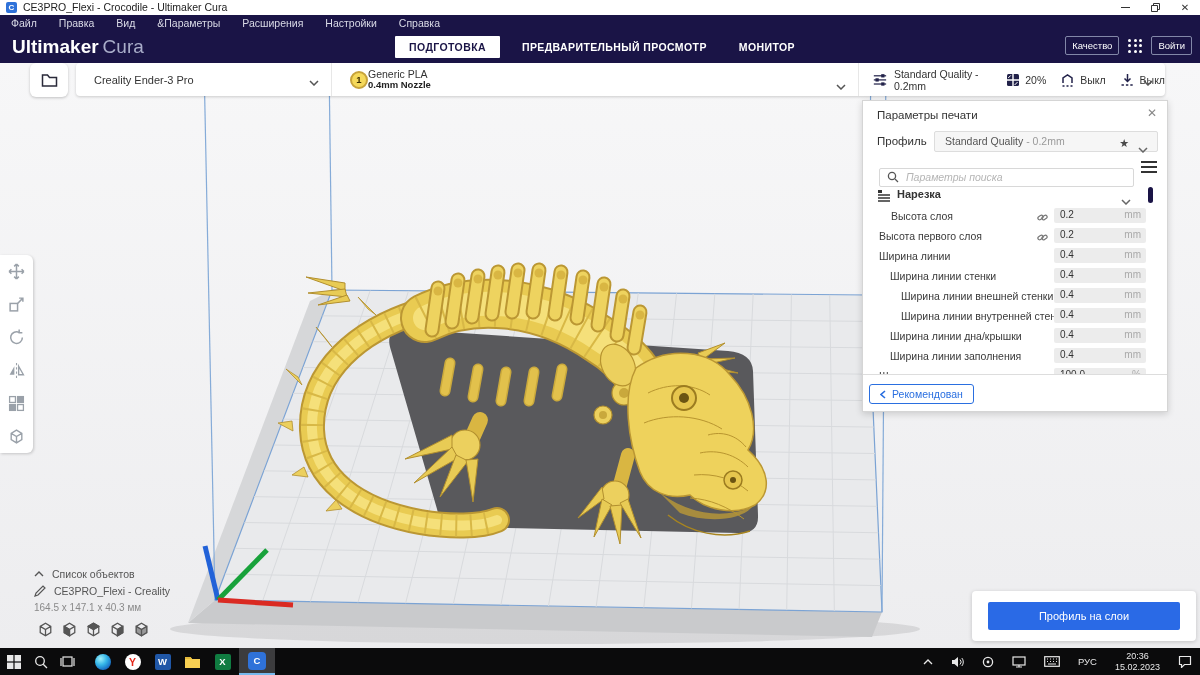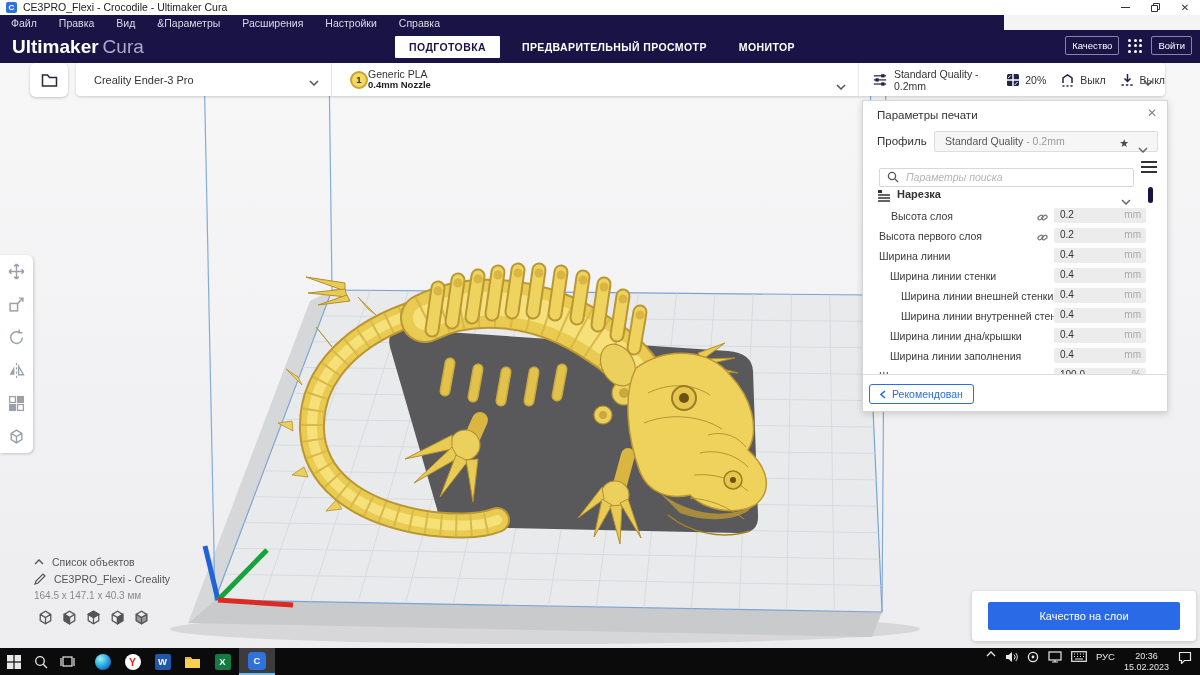--- a/index.html
+++ b/index.html
@@ -4,21 +4,21 @@
 <style>
   *{margin:0;padding:0;box-sizing:border-box}
   html,body{width:1200px;height:675px;overflow:hidden}
   body{position:relative;font-family:"Liberation Sans",sans-serif;background:#f4f4f5;-webkit-font-smoothing:antialiased}
   
   #titlebar{position:absolute;left:0;top:0;width:1200px;height:15px;background:#ffffff;z-index:30}
   #app-icon{position:absolute;left:6px;top:2px;width:11px;height:11px;background:#2f72d9;border-radius:2px;color:#fff;font-size:8px;font-weight:bold;text-align:center;line-height:11px}
   #win-title{position:absolute;left:23px;top:1px;font-size:10.5px;color:#222}
   .winctl{position:absolute;top:0;width:30px;height:15px;display:flex;align-items:center;justify-content:center;color:#333;font-size:10px}
   
-  #menubar{position:absolute;left:0;top:15px;width:1004px;height:15px;background:#1a1446;display:flex;align-items:center;z-index:30}
+  #menubar{position:absolute;left:0;top:15px;width:1200px;height:15px;background:#1a1446;display:flex;align-items:center;z-index:30}
   .menu-item{color:#d9dae6;font-size:10.5px;padding:0 11px}
   
   #appheader{position:absolute;left:0;top:30px;width:1200px;height:33px;background:#1a1446;z-index:30}
   #logo{position:absolute;left:12px;top:6px;font-size:19px;color:#fff}
   #logo .b{font-weight:700}
   #logo .l{font-weight:300;color:#a9adc9;margin-left:4px}
   #tabs{position:absolute;left:0;top:5px;width:100%;height:23px;display:flex;justify-content:center;align-items:center;gap:12px}
   .tab{color:#fff;font-size:10.5px;font-weight:700;letter-spacing:.4px;padding:5px 10px}
   .tab.active{background:#fff;color:#1a1446;padding:5px 14px;border-radius:1px}
   #hdr-right{position:absolute;right:8px;top:6px;display:flex;align-items:center;gap:9px}
@@ -60,36 +60,36 @@
   .slink{position:absolute;left:174px;top:3px}
   .sval{position:absolute;left:191px;top:2px;width:92px;height:15px;background:#ececec;border-radius:2px}
   .sval .v{position:absolute;left:6px;top:1px;font-size:10px;color:#333}
   .sval .u{position:absolute;right:5px;top:1px;font-size:10px;color:#a9a9a9}
   #panel-sep{position:absolute;left:0;top:273px;width:100%;border-top:1px solid #ddd}
   #btn-recommended{position:absolute;left:6px;top:283px;height:20px;border:1px solid #2a6fe0;border-radius:3px;color:#2a6fe0;font-size:10.5px;display:inline-flex;align-items:center;gap:6px;padding:0 10px;background:#fff}
   
   #tools{position:absolute;left:0;top:255px;width:33px;height:198px;background:#fff;border-radius:0 6px 6px 0;box-shadow:1px 1px 3px rgba(0,0,0,.18);z-index:15}
   .tool{width:33px;height:33px;display:flex;align-items:center;justify-content:center}
   
-  #objlist{position:absolute;left:34px;top:556px;z-index:15;font-size:10.5px;color:#555}
+  #objlist{position:absolute;left:34px;top:568px;z-index:15;font-size:10.5px;color:#555}
   .ol-row{display:flex;align-items:center;gap:8px;margin-bottom:5px}
   #obj-dims{font-size:10px;color:#8a8a8a;margin:2px 0 7px 0}
   #viewcubes{display:flex;gap:5px;margin-left:2px}
   #slice-panel{position:absolute;left:972px;top:591px;width:224px;height:50px;background:#fff;border-radius:4px;box-shadow:0 1px 4px rgba(0,0,0,.18);z-index:15}
   #slice-btn{position:absolute;left:16px;top:11px;width:192px;height:28px;background:#2a6ae6;border-radius:2px;color:#fff;font-size:11px;display:flex;align-items:center;justify-content:center}
   
   #viewport{position:absolute;left:0;top:63px;width:1200px;height:585px;background:linear-gradient(#f7f7f8,#ededef);z-index:1}
   
   #taskbar{position:absolute;left:0;top:648px;width:1200px;height:27px;background:#0b0b0c;z-index:40;display:flex;align-items:center}
   .tb-ico{width:27px;height:27px;display:flex;align-items:center;justify-content:center}
   .appsq{width:16px;height:16px;border-radius:2px;color:#fff;font-size:9.5px;font-weight:bold;display:flex;align-items:center;justify-content:center}
   #tb-cura-slot{width:36px;height:27px;background:#3c3c3e;border-bottom:2px solid #76b9ed;display:flex;align-items:center;justify-content:center}
   #edge-ico{width:16px;height:16px;border-radius:50%;background:radial-gradient(circle at 35% 30%,#9ff0f9,#35b6e8 40%,#1566c0 78%,#0d4ea0)}
   #yandex-ico{width:16px;height:16px;border-radius:50%;background:#fff;color:#e42518;font-size:10.5px;font-weight:bold;display:flex;align-items:center;justify-content:center}
-  #tray{margin-left:auto;display:flex;align-items:flex-start;gap:9px;padding-right:8px;color:#e8e8e8}
+  #tray{margin-left:auto;display:flex;align-items:center;gap:18px;padding-right:8px;color:#e8e8e8}
   #tray-lang{font-size:9.5px}
   #tray-clock{font-size:9px;text-align:center;line-height:1.2}
 </style>
 </head>
 <body>
 
 <div id="viewport">
 <svg width="1200" height="585" viewBox="0 0 1200 585">
   <defs>
     <clipPath id="plateclip">
@@ -585,21 +585,21 @@
         <g stroke="#555" stroke-width="1.2">
           <path d="M4 6l5-3 5 3v6l-5 3-5-3z" fill="none"></path>
           <path d="M4 6l5 3 5-3M9 9v6" fill="none"></path>
           <path d="M4 6l5 3v6l-5-3zM9 9l5-3v6l-5 3z" fill="#555" opacity=".55"></path>
         </g>
       </svg>
   </div>
 </div>
 
 <div id="slice-panel">
-  <div id="slice-btn">Качество на слои</div>
+  <div id="slice-btn">Профиль на слои</div>
 </div>
 
 <div id="taskbar">
   <div class="tb-ico">
     <svg width="14" height="14" viewBox="0 0 14 14">
         <g fill="#e8e8e8">
           <rect x="0" y="0" width="6.4" height="6.4"></rect>
           <rect x="7.6" y="0" width="6.4" height="6.4"></rect>
           <rect x="0" y="7.6" width="6.4" height="6.4"></rect>
           <rect x="7.6" y="7.6" width="6.4" height="6.4"></rect>

